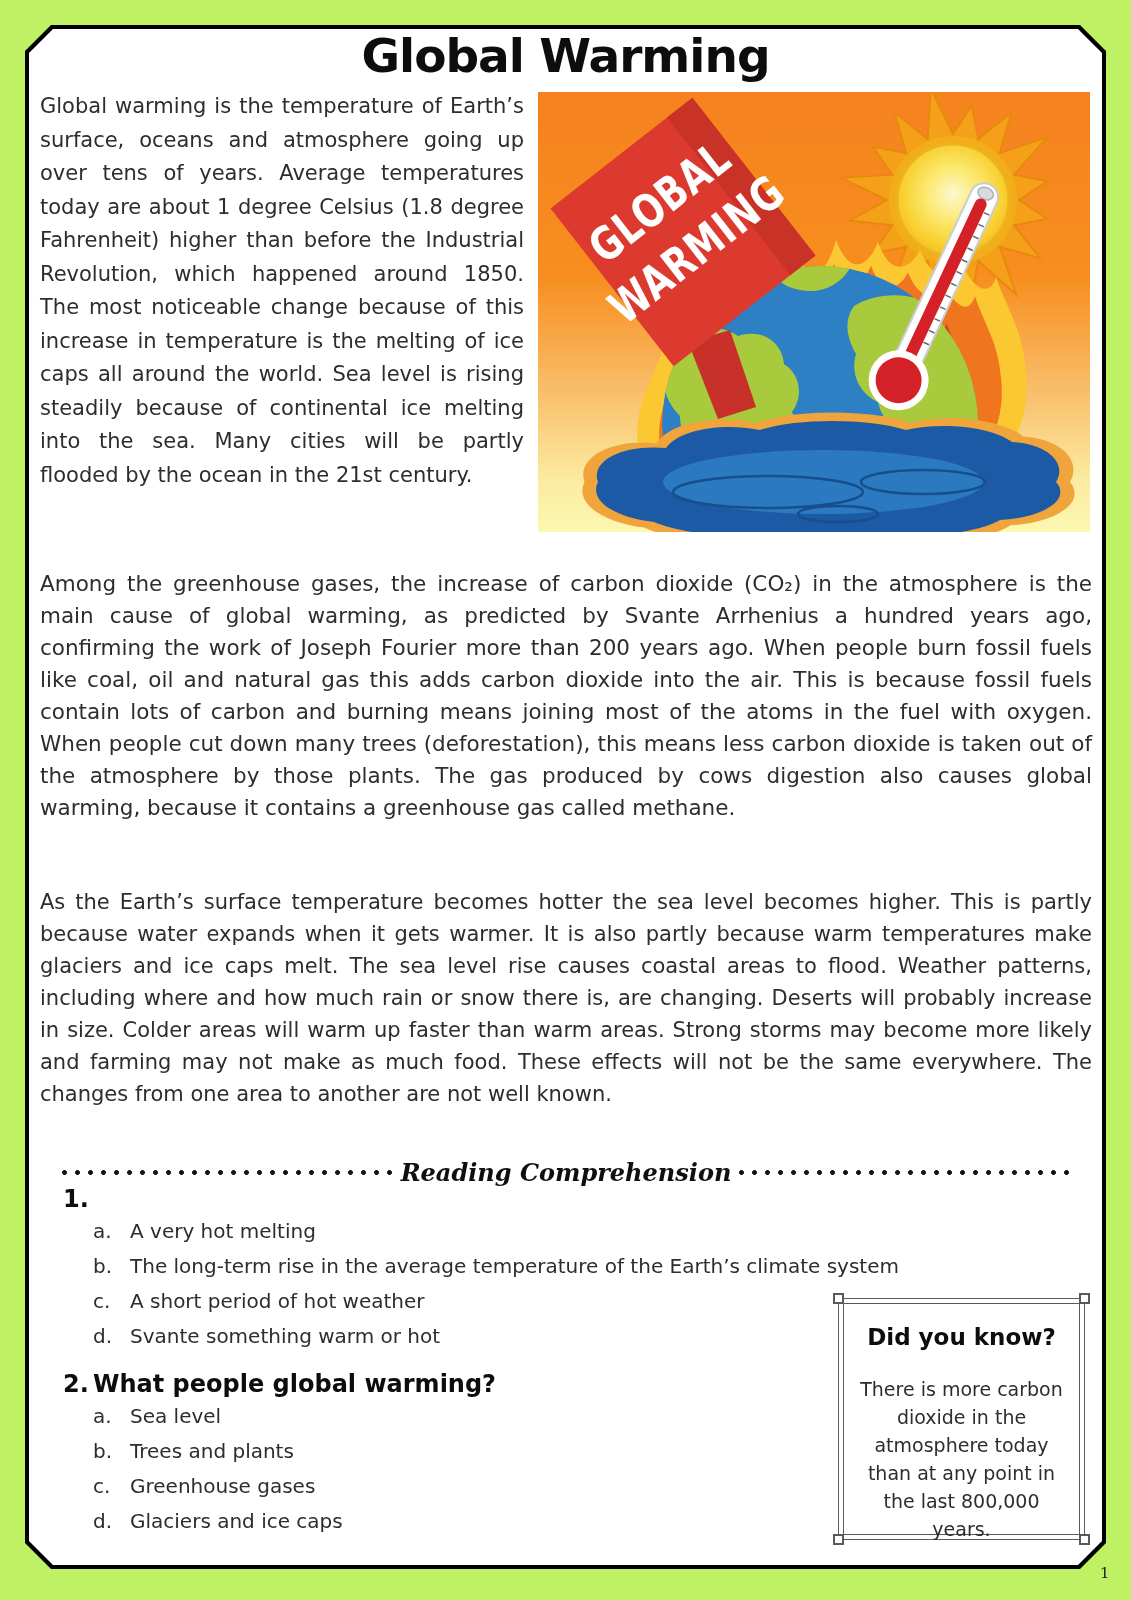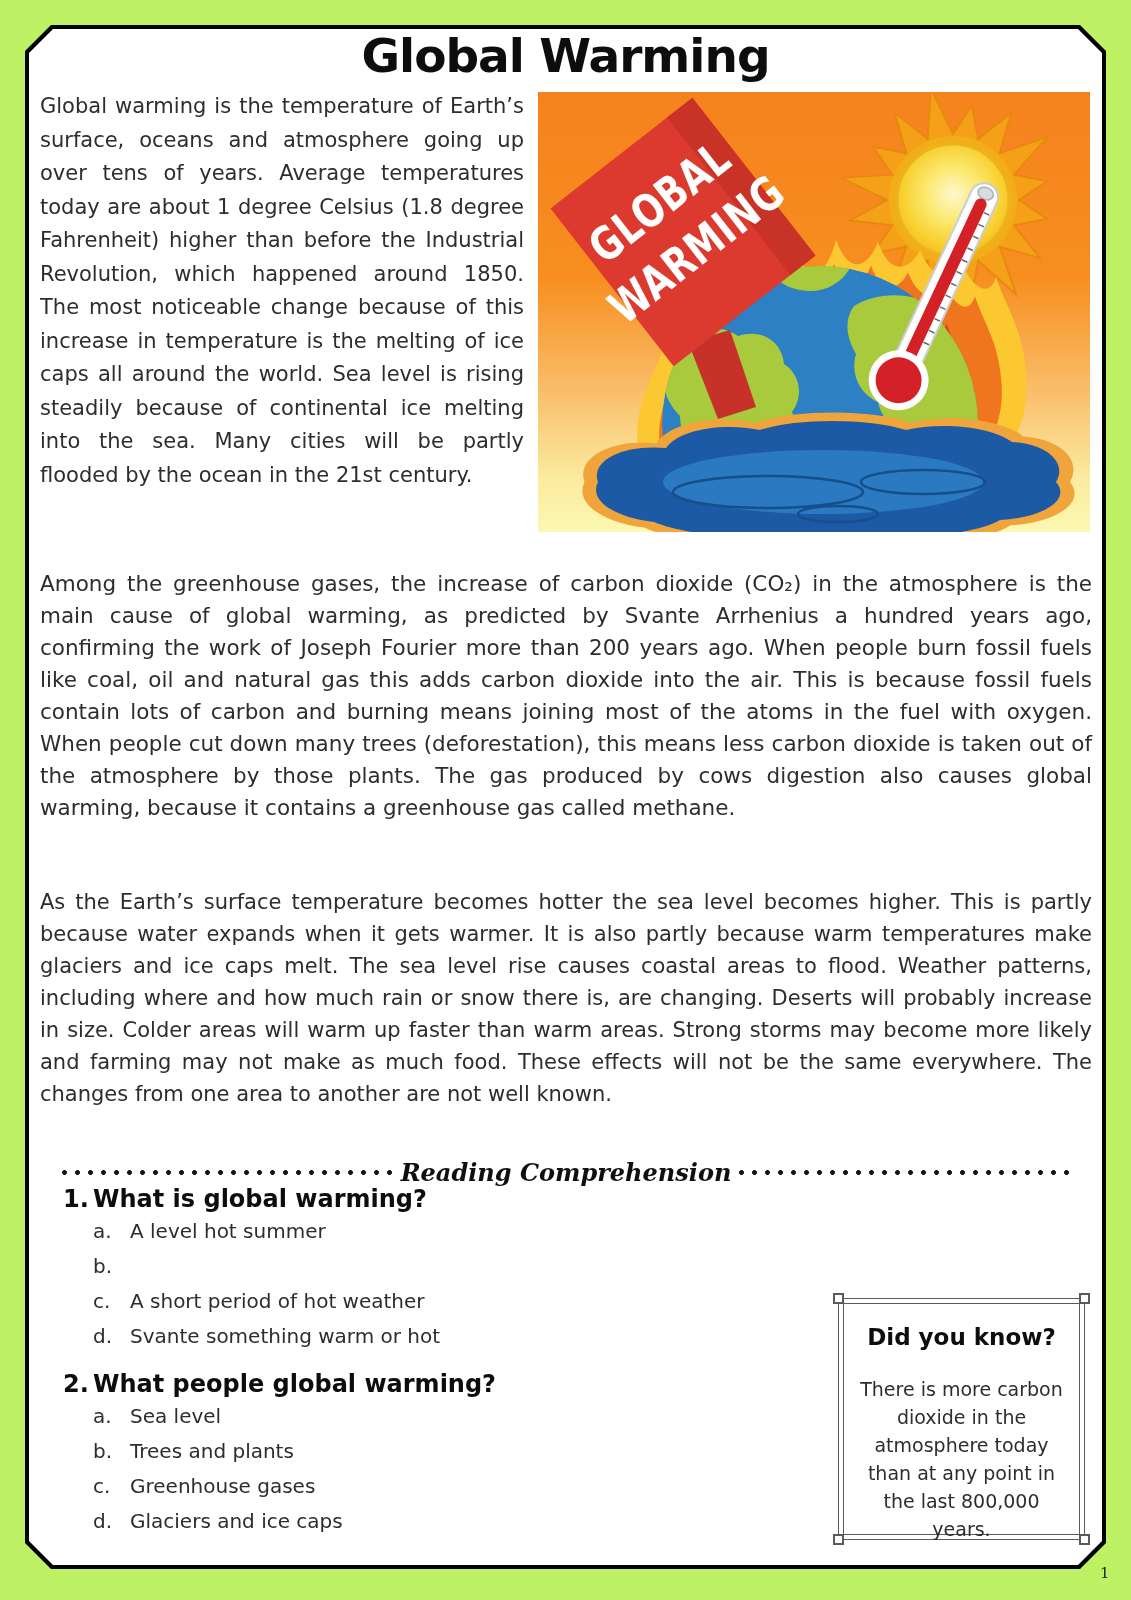--- a/index.html
+++ b/index.html
@@ -198,28 +198,28 @@
 
   <div class="divider">
     <div class="dots"></div>
     <div class="divider-label">Reading Comprehension</div>
     <div class="dots"></div>
   </div>
 
   <div class="question-block q1">
     <div class="q-heading">
       <span class="q-number">1.</span>
-      <span>What is global warming?</span>
     </div>
     <div class="option-row">
       <span class="option-letter">a.</span>
-      <span>A level hot summer</span>
+      <span>A very hot melting</span>
     </div>
     <div class="option-row">
       <span class="option-letter">b.</span>
+      <span>The long-term rise in the average temperature of the Earth’s climate system</span>
     </div>
     <div class="option-row">
       <span class="option-letter">c.</span>
       <span>A short period of hot weather</span>
     </div>
     <div class="option-row">
       <span class="option-letter">d.</span>
       <span>Svante something warm or hot</span>
     </div>
   </div>

